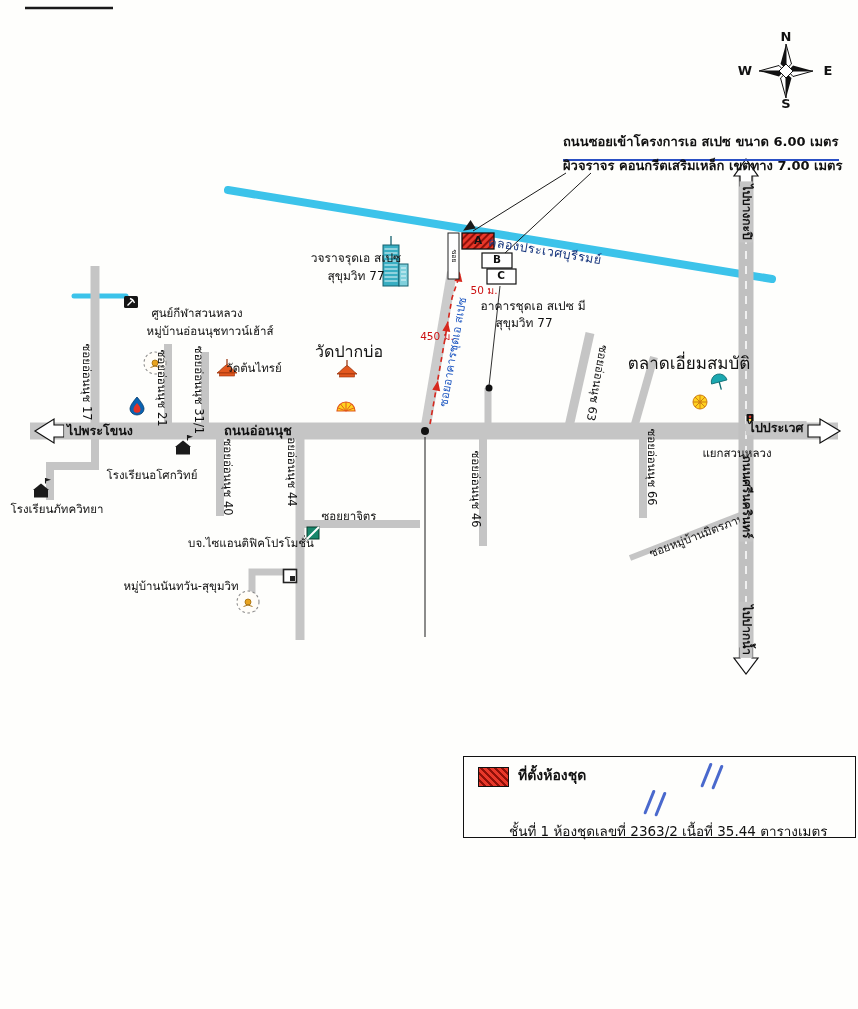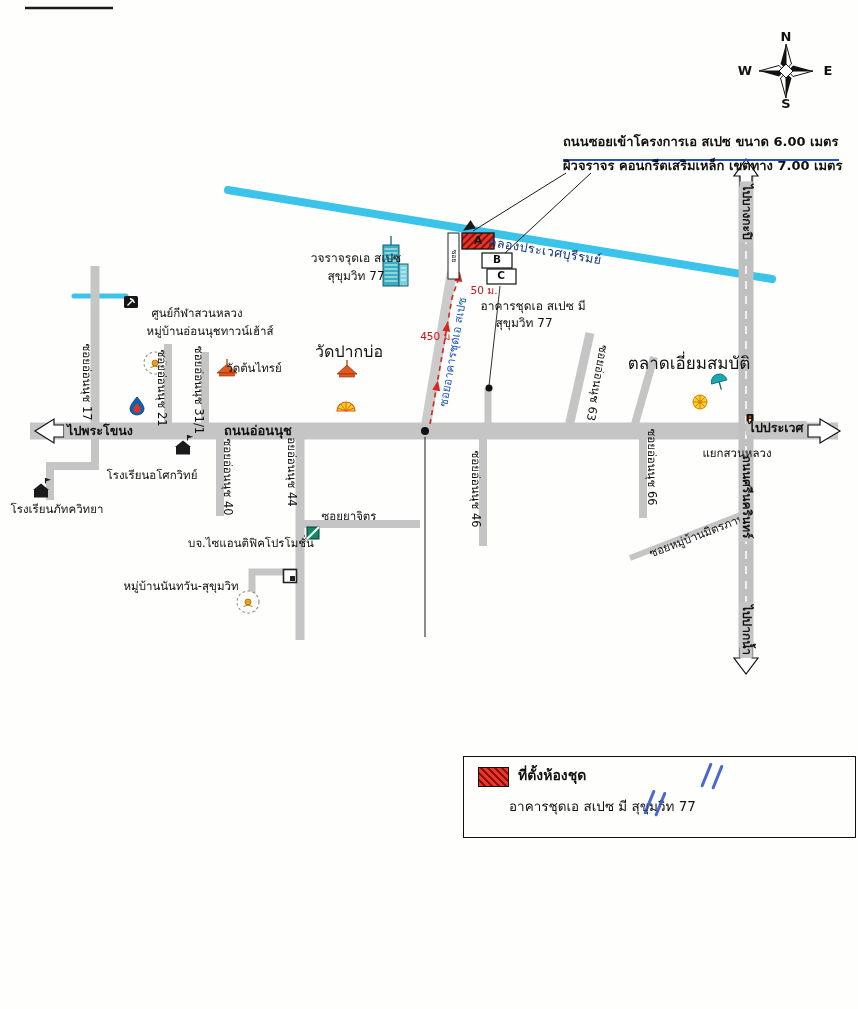--- a/index.html
+++ b/index.html
@@ -260,21 +260,21 @@
 <div class="lbl" style="left:689px; top:363px; font-size:17px">ตลาดเอี่ยมสมบัติ</div>
 <div class="lbl" style="left:152px; top:475px; font-size:11.5px">โรงเรียนอโศกวิทย์</div>
 <div class="lbl" style="left:57px; top:509px; font-size:11.5px">โรงเรียนภัทควิทยา</div>
 <div class="lbl" style="left:251px; top:543px; font-size:11.5px">บจ.ไซแอนติฟิคโปรโมชั่น</div>
 <div class="lbl" style="left:181px; top:586px; font-size:11.5px">หมู่บ้านนันทวัน-สุขุมวิท</div>
 
 
 <div class="legend">
   <div class="swatch"></div>
   <div class="l-title">ที่ตั้งห้องชุด</div>
-  <div class="l-line" style="top:38px">อาคารชุดเอ สเปซ มี สุขุมวิท 77</div>
+  <div class="l-line" style="top:63px">ชั้นที่ 1 ห้องชุดเลขที่ 2363/2 เนื้อที่ 35.44 ตารางเมตร</div>
 </div>
 
 <div class="pen" style="left:705px; top:762px"></div>
 <div class="pen" style="left:716px; top:764px"></div>
 <div class="pen" style="left:648px; top:789px"></div>
 <div class="pen" style="left:659px; top:791px"></div>
 
 </div>
 
 </body></html>

